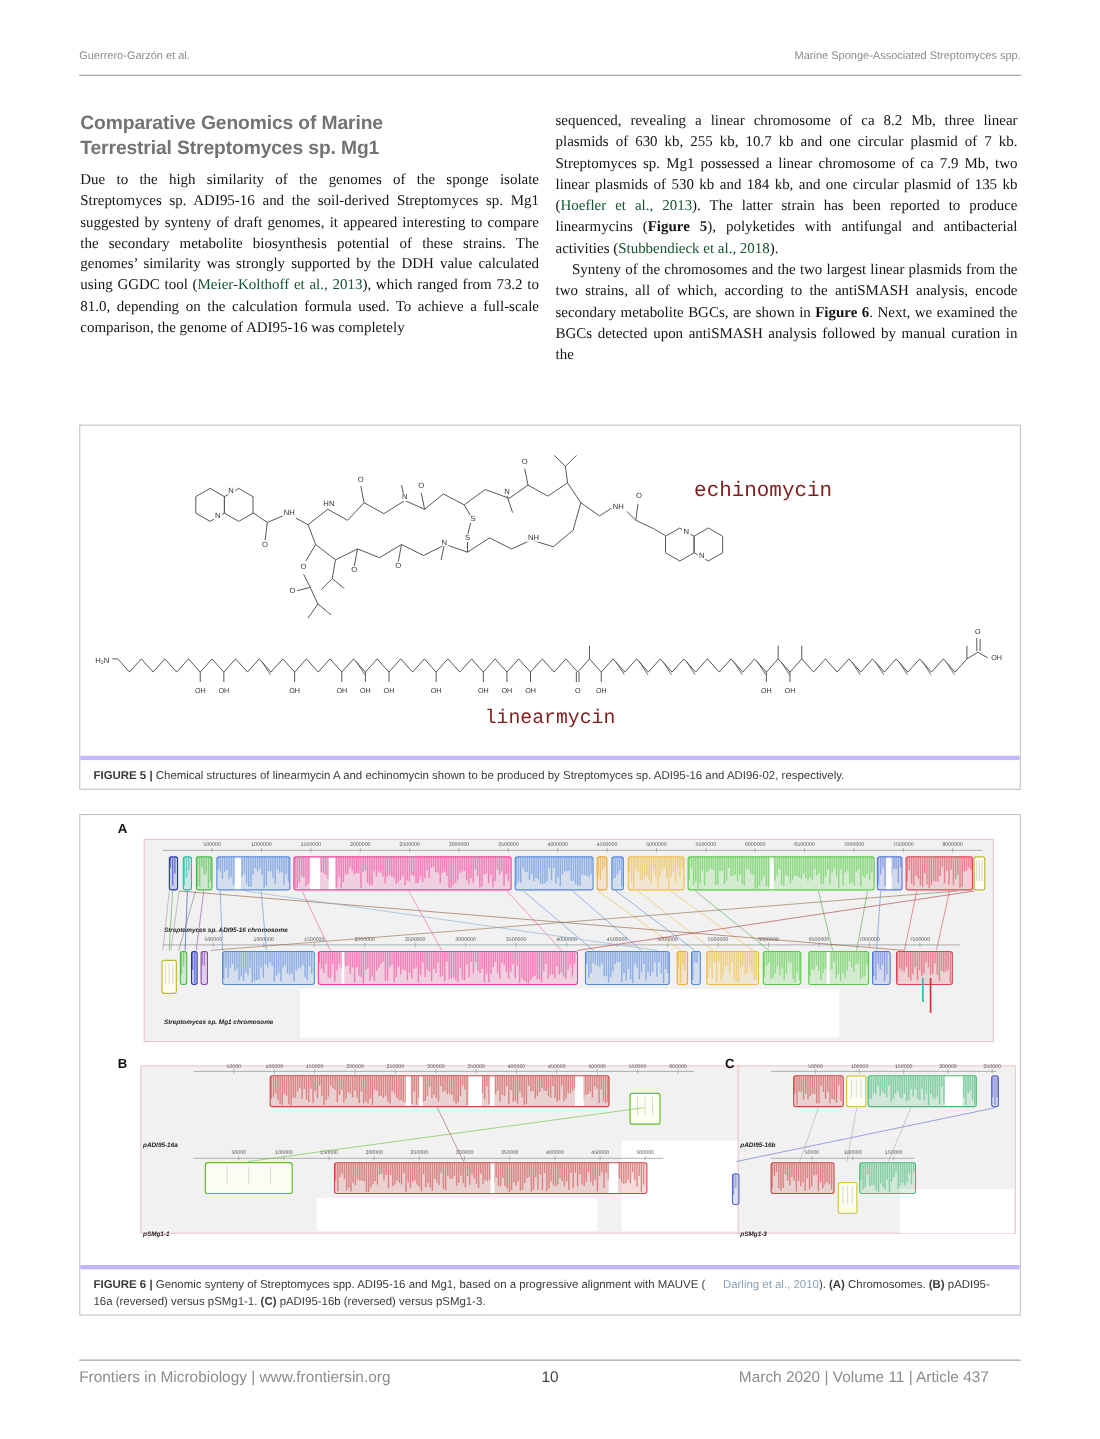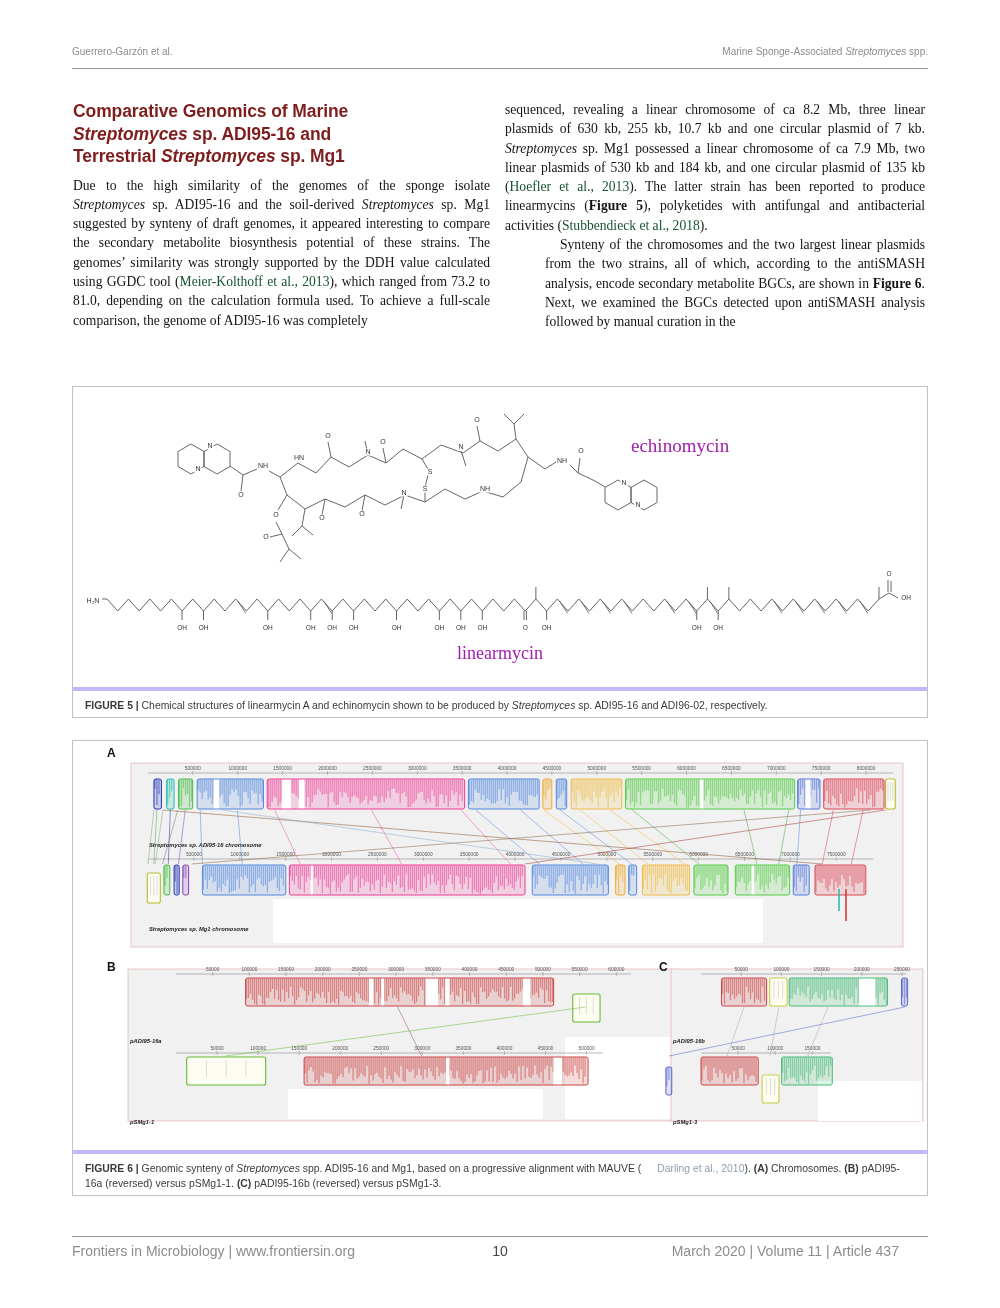--- a/index.html
+++ b/index.html
@@ -13,39 +13,39 @@
   .pg-footer{position:absolute;left:72px;right:72px;top:1243px;display:flex;
              font-family:"Liberation Sans",sans-serif;font-size:14px;color:#8c8c8c;}
   .pg-footer span{flex:1;}
   .pg-footer .pagenum{text-align:center;color:#444;}
   .pg-footer .f-right{text-align:center;}
   
   .col{position:absolute;top:100px;}
   .col-left{left:73px;width:417px;}
   .col-right{left:505px;width:420px;}
   h1.title{margin:0 0 8px 0;font-family:"Liberation Sans",sans-serif;font-weight:bold;
-           font-size:17.5px;line-height:22.5px;color:#7f1d1d;letter-spacing:-0.1px;}
+           font-size:17.5px;line-height:22.5px;color:#737373;letter-spacing:-0.1px;}
   .body-par{margin:0;font-size:13.6px;line-height:19.3px;text-align:justify;}
-  .indent{text-indent:15px;margin-left:40px;}
-  .it{font-style:italic;}
+  .indent{text-indent:15px;}
+  .it{}
   .bd{font-weight:bold;}
   .cite{color:#14532d;}
   
   .figure-box{position:absolute;left:72px;width:854px;margin:0;border:1px solid #c2c2c2;background:#fff;}
   #fig5{top:386px;height:330px;}
   #fig6{top:740px;height:454px;}
   .fig-art{position:relative;}
   #fig5 .fig-art{height:300px;}
   #fig6 .fig-art{height:409px;}
   .fig-art svg{display:block;}
   .fig-caption{border-top:4px solid #c4b5fd;padding:7px 12px 0 12px;
                font-family:"Liberation Sans",sans-serif;font-size:10.4px;line-height:15px;color:#3a3a3a;
                text-align:left;}
   .fig-caption .cite{color:#8aa0b4;padding-left:16px;}
-  .chem-label{position:absolute;font-family:Liberation Serif, serif;color:#a21caf;}
+  .chem-label{position:absolute;font-family:Liberation Mono, monospace;color:#7f1d1d;}
   #echino-label{left:558px;top:48px;font-size:19px;}
   #linear-label{left:0;right:0;top:256px;text-align:center;font-size:18px;}
   
   .tick{font:4.8px "Liberation Sans",sans-serif;fill:#555;text-anchor:middle;}
   .tracklabel{font:italic bold 5.8px "Liberation Sans",sans-serif;fill:#222;}
   .plabel{font:bold 12px "Liberation Sans",sans-serif;fill:#111;}
   .atom{font:7px "Liberation Sans",sans-serif;fill:#333;text-anchor:middle;}
   .atom2{font:6.5px "Liberation Sans",sans-serif;fill:#333;text-anchor:middle;}
 </style>
 </head>
@@ -55,21 +55,20 @@
 
   <div class="pg-header">
     <span>Guerrero-Garzón et al.</span>
     <span><span>Marine Sponge-Associated </span><span class="it">Streptomyces</span><span> spp.</span></span>
   </div>
   <div class="header-rule"></div>
 
   <div class="col col-left">
     <h1 class="title">
         <div class="t-line"><span>Comparative Genomics of Marine</span></div>
-        <div class="t-line"><span class="it">Streptomyces</span><span> sp. ADI95-16 and</span></div>
         <div class="t-line"><span>Terrestrial </span><span class="it">Streptomyces</span><span> sp. Mg1</span></div>
       </h1>
     <p class="body-par"><span>Due to the high similarity of the genomes of the sponge isolate </span><span class="it">Streptomyces</span><span> sp. ADI95-16 and the soil-derived </span><span class="it">Streptomyces</span><span> sp. Mg1 suggested by synteny of draft genomes, it appeared interesting to compare the secondary metabolite biosynthesis potential of these strains. The genomes’ similarity was strongly supported by the DDH value calculated using GGDC tool (</span><span class="cite">Meier-Kolthoff et al., 2013</span><span>), which ranged from 73.2 to 81.0, depending on the calculation formula used. To achieve a full-scale comparison, the genome of ADI95-16 was completely</span></p>
   </div>
 
   <div class="col col-right">
     <p class="body-par"><span>sequenced, revealing a linear chromosome of ca 8.2 Mb, three linear plasmids of 630 kb, 255 kb, 10.7 kb and one circular plasmid of 7 kb. </span><span class="it">Streptomyces</span><span> sp. Mg1 possessed a linear chromosome of ca 7.9 Mb, two linear plasmids of 530 kb and 184 kb, and one circular plasmid of 135 kb (</span><span class="cite">Hoefler et al., 2013</span><span>). The latter strain has been reported to produce linearmycins (</span><span class="bd">Figure 5</span><span>), polyketides with antifungal and antibacterial activities (</span><span class="cite">Stubbendieck et al., 2018</span><span>).</span></p>
     <p class="body-par indent"><span>Synteny of the chromosomes and the two largest linear plasmids from the two strains, all of which, according to the antiSMASH analysis, encode secondary metabolite BGCs, are shown in </span><span class="bd">Figure 6</span><span>. Next, we examined the BGCs detected upon antiSMASH analysis followed by manual curation in the</span></p>
   </div>
 

